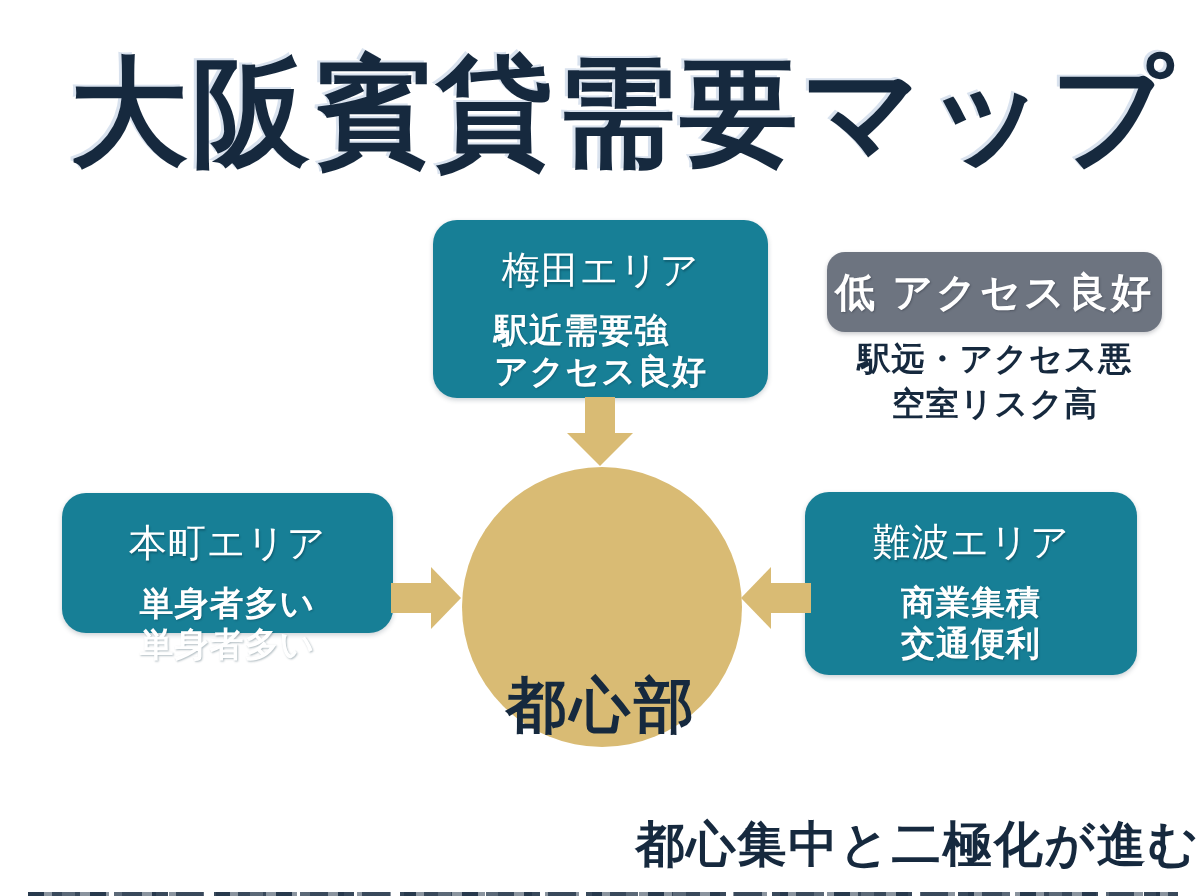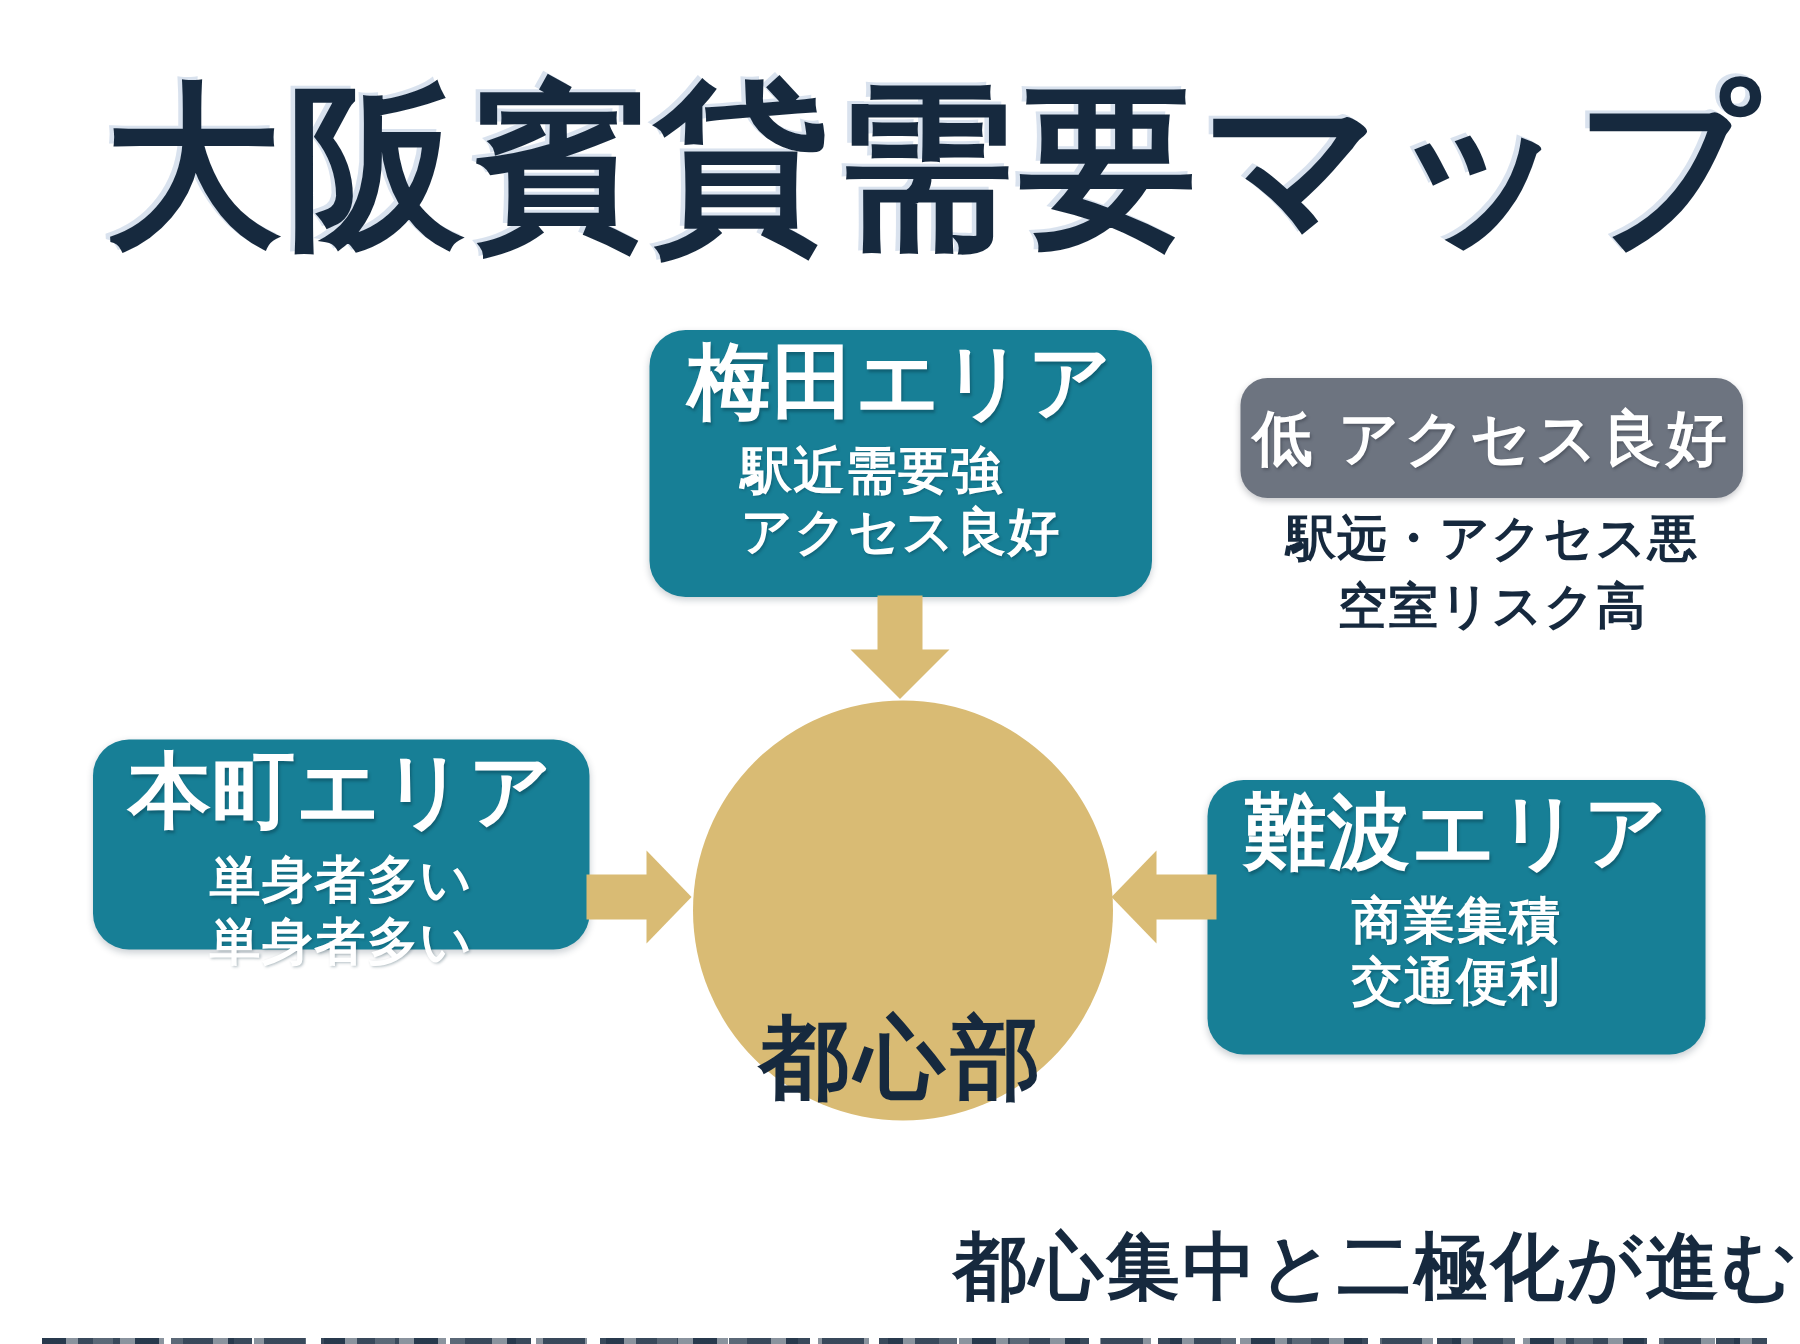--- a/index.html
+++ b/index.html
@@ -21,32 +21,32 @@
     font-size:118px;font-weight:900;color:var(--navy);
     letter-spacing:4px;white-space:nowrap;
     text-shadow:-3px -2px 0 rgba(186,202,224,0.55);
   }
   .area-box{
     position:absolute;background:var(--teal);border-radius:24px;
     color:#ffffff;display:flex;flex-direction:column;align-items:center;
     box-shadow:0 2px 5px rgba(20,40,60,0.22);
   }
   .area-box .area-title{
-    font-size:55px;font-weight:700;letter-spacing:1px;margin-top:6px;
+    font-size:38px;font-weight:400;letter-spacing:1px;margin-top:22px;
     line-height:56px;white-space:nowrap;
     text-shadow:1px 2px 2px rgba(0,40,55,0.35);
   }
   .area-box .area-line{
     font-size:34px;font-weight:700;letter-spacing:1px;line-height:41px;
     white-space:nowrap;text-shadow:1px 1px 2px rgba(0,40,55,0.3);
   }
   .area-box .area-lines{margin-top:12px;text-align:left;}
   #box-umeda{left:433px;top:220px;width:335px;height:178px;}
   #box-honmachi{left:62px;top:493px;width:331px;height:140px;}
-  #box-namba{left:805px;top:520px;width:332px;height:183px;}
+  #box-namba{left:805px;top:492px;width:332px;height:183px;}
 
   .suburb-badge{
     position:absolute;left:827px;top:252px;width:335px;height:80px;
     background:var(--gray);border-radius:18px;
     display:flex;align-items:center;justify-content:center;
     color:#ffffff;font-size:40px;font-weight:800;letter-spacing:3px;
     white-space:nowrap;box-shadow:0 2px 4px rgba(40,45,55,0.25);
     text-shadow:1px 1px 2px rgba(40,45,55,0.4);
   }
   .suburb-lines{

